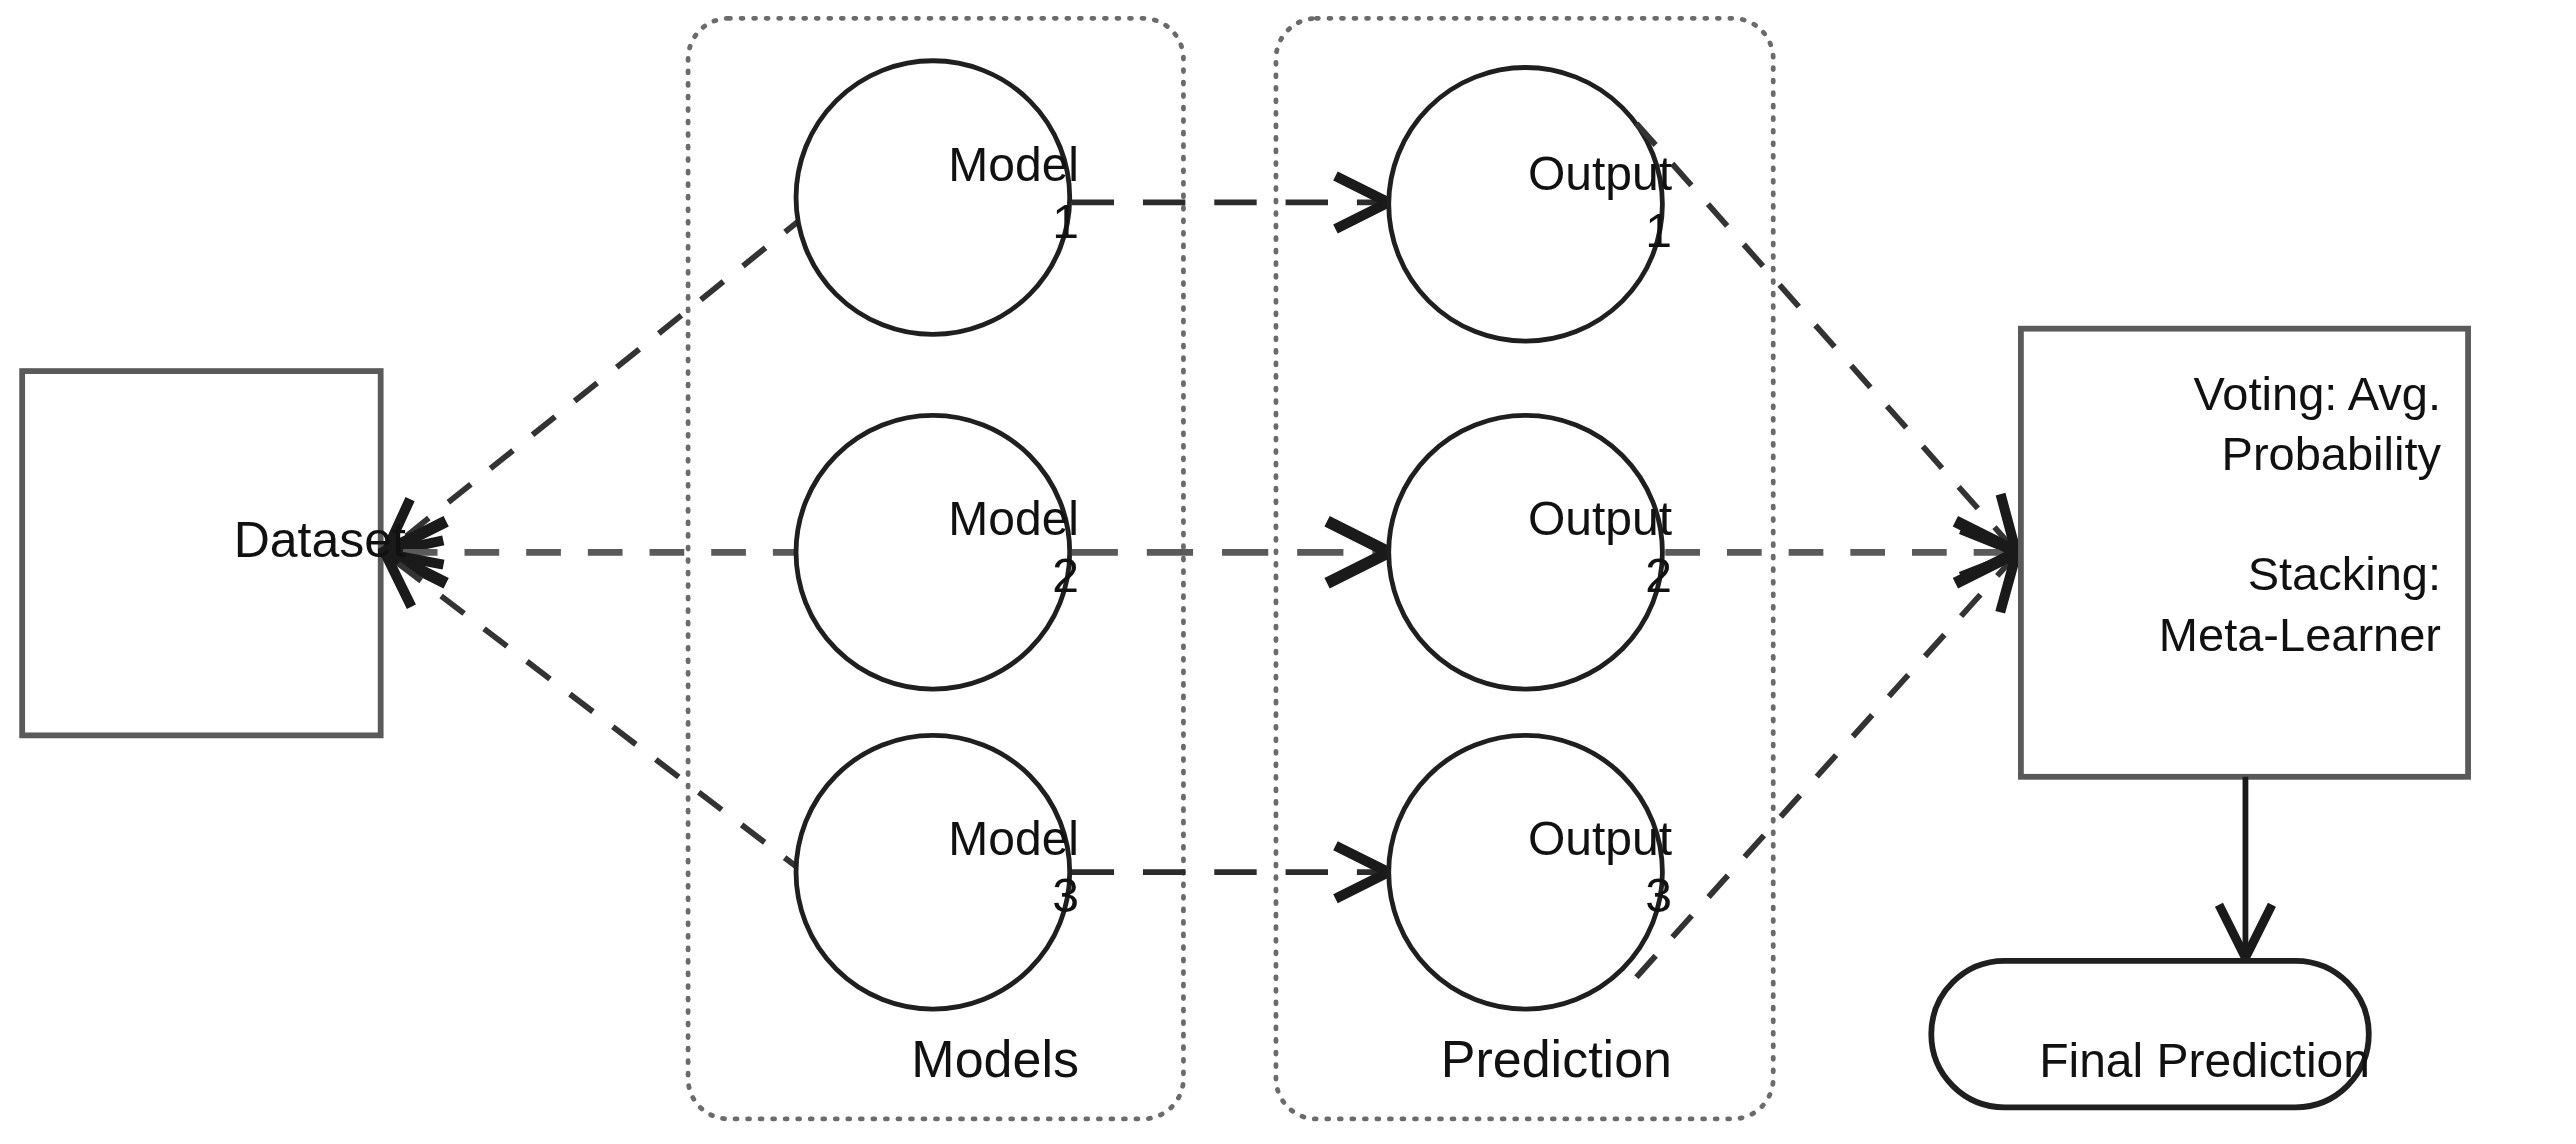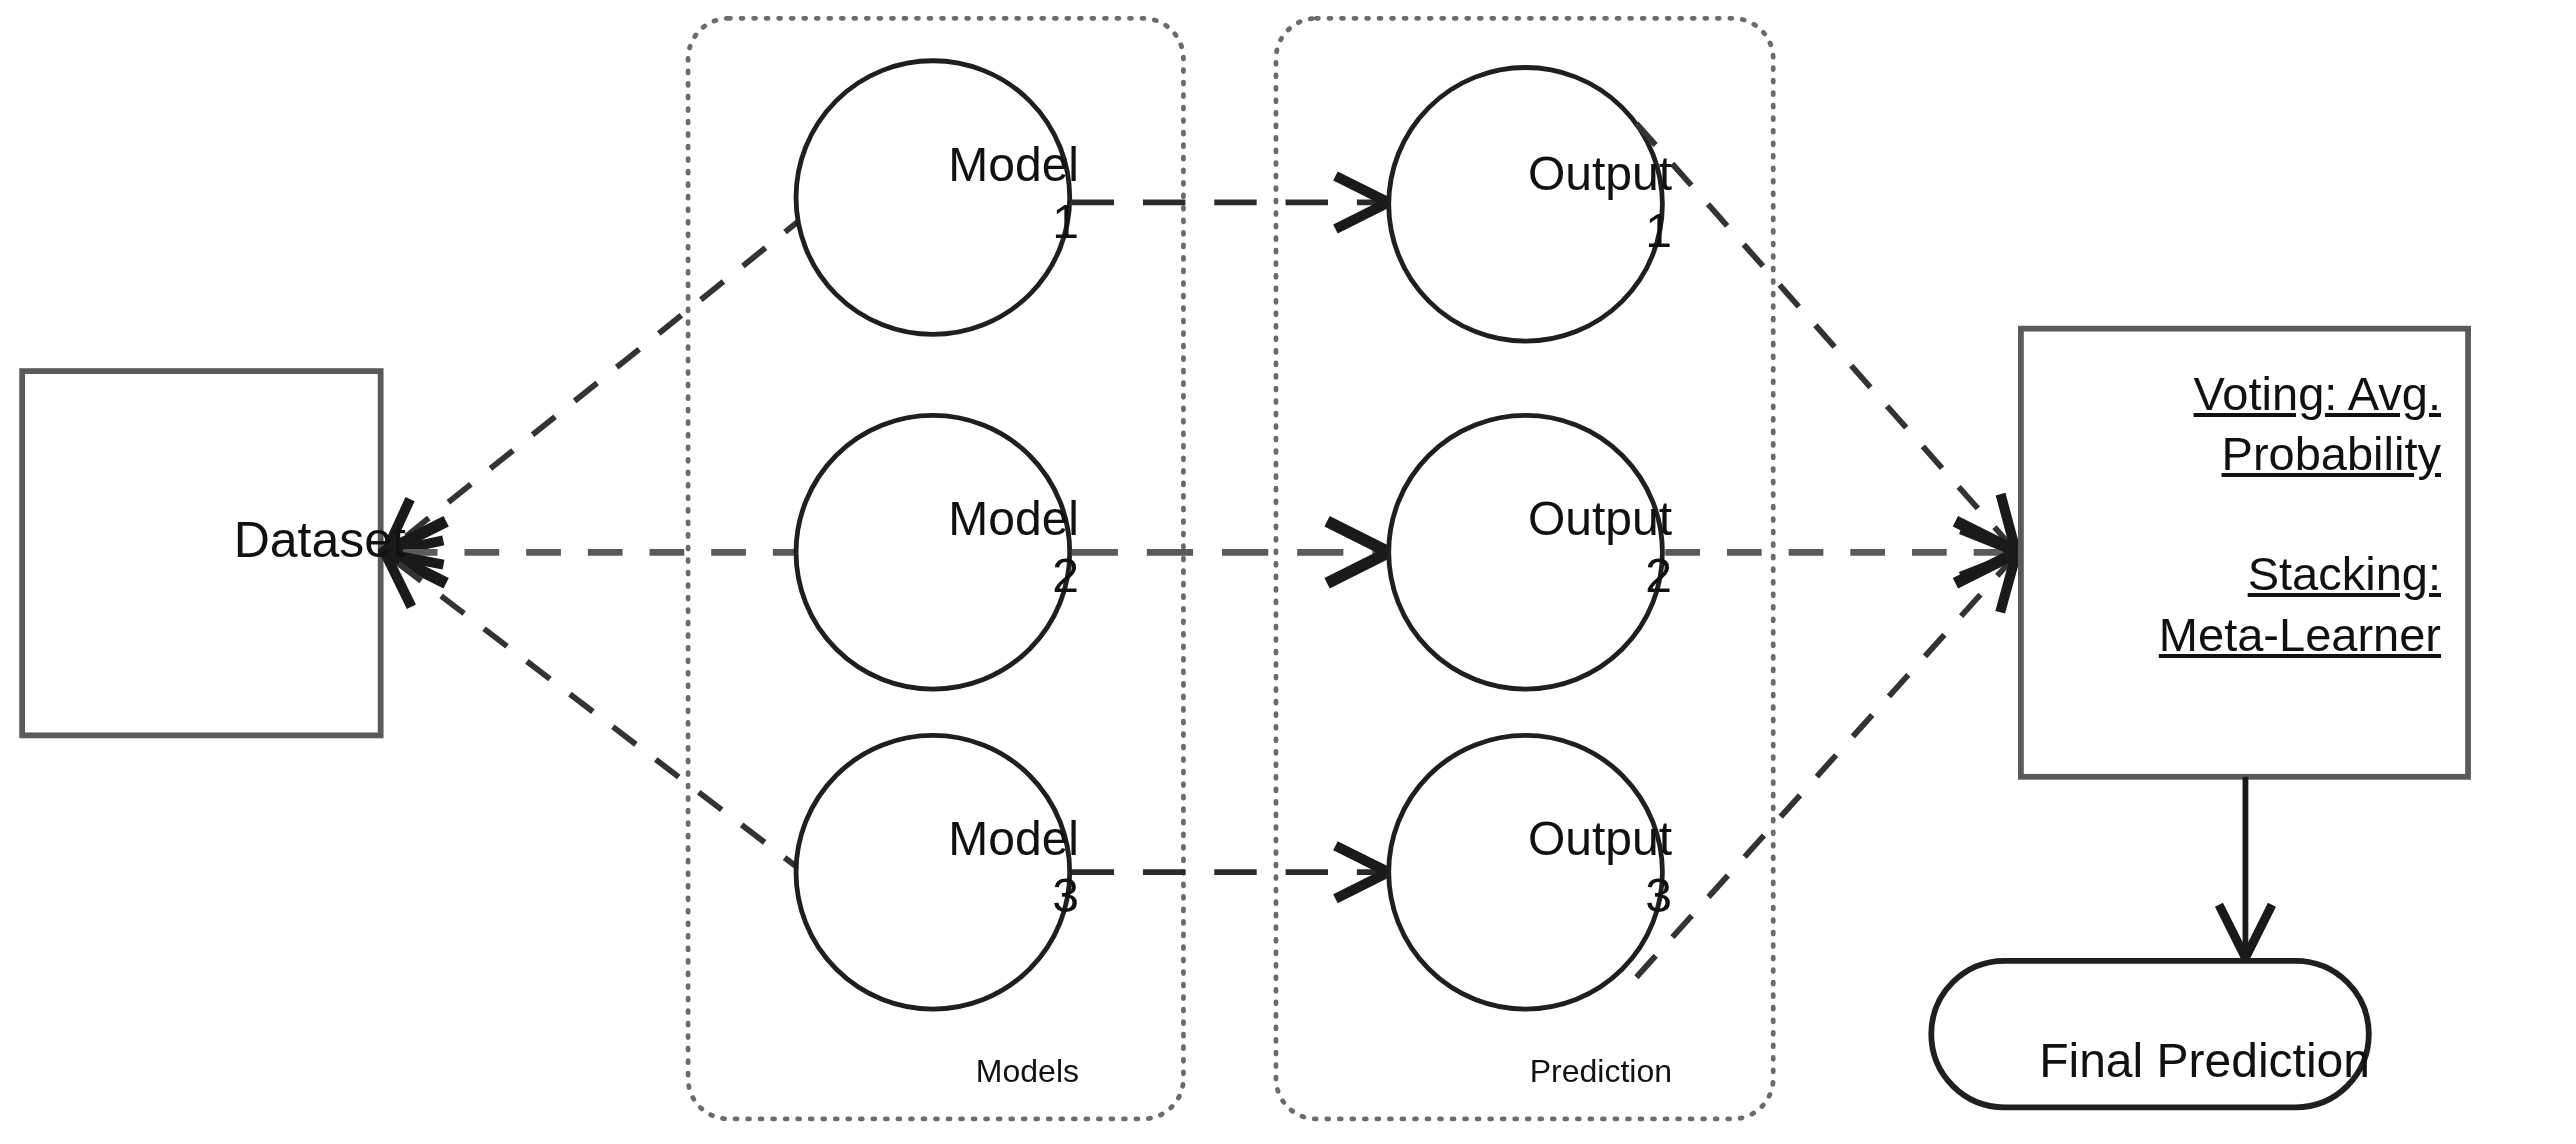--- a/index.html
+++ b/index.html
@@ -40,30 +40,28 @@
     width: 289px;
     font-size: 48px;
   }
   .lbl-model1 { left: 790px; top: 137px; }
   .lbl-model2 { left: 790px; top: 491px; }
   .lbl-model3 { left: 790px; top: 811px; }
   .lbl-output1 { left: 1383px; top: 146px; }
   .lbl-output2 { left: 1383px; top: 491px; }
   .lbl-output3 { left: 1383px; top: 811px; }
   .lbl-group {
-    font-size: 32px;
-    margin-top: 24px;
+    font-size: 52px;
   }
   .lbl-models-group { left: 790px; top: 1029px; width: 289px; }
   .lbl-predictions-group { left: 1383px; top: 1029px; width: 289px; }
   .lbl-voting {
     left: 2019px; top: 364px; width: 422px;
     font-size: 47px;
     line-height: 1.28;
-    text-decoration: underline;
   }
   .lbl-final {
     left: 1929px; top: 1033px; width: 441px;
     font-size: 48px;
   }
 </style>
 </head>
 <body>
 
 <div id="canvas">

